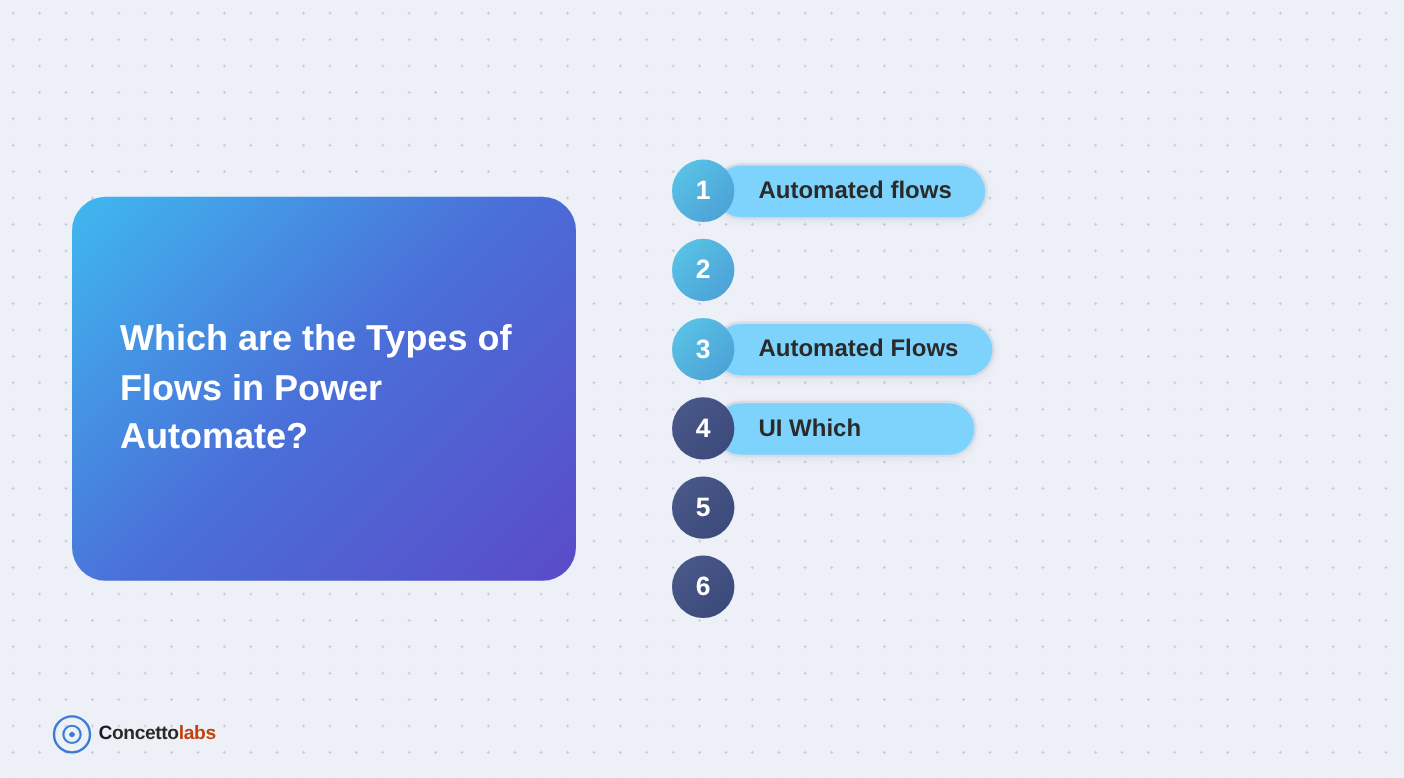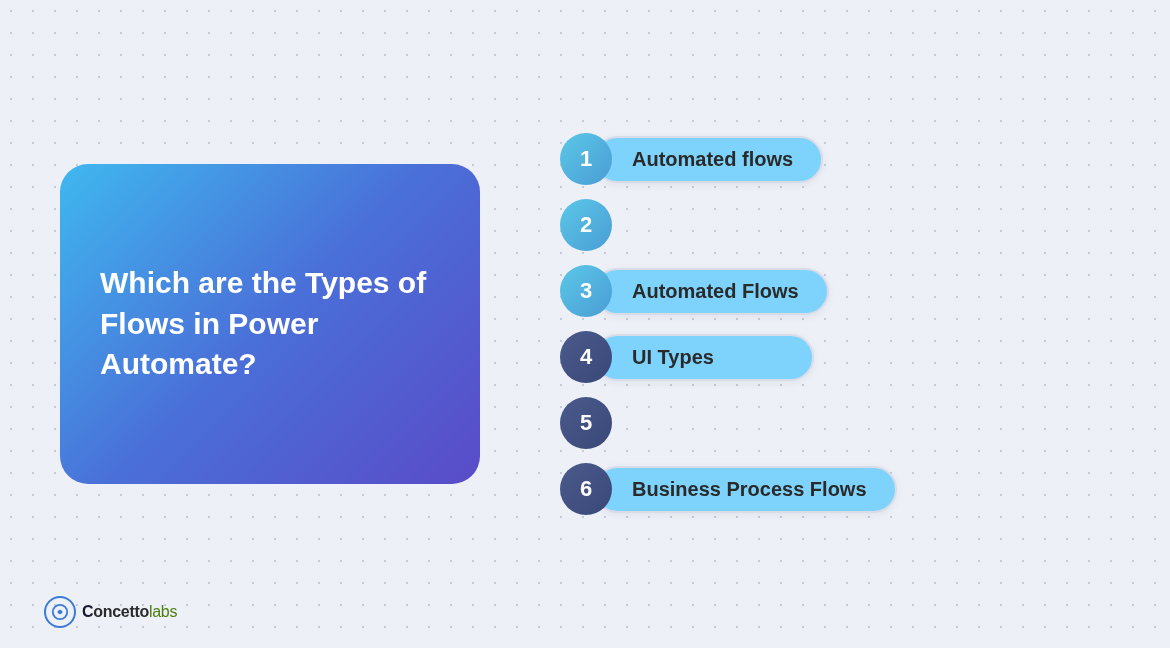--- a/index.html
+++ b/index.html
@@ -140,22 +140,22 @@
       color: #2a2a2a;
       letter-spacing: -0.3px;
     }
 
     .logo-text .concetto {
       color: #1a1a2e;
       font-weight: 700;
     }
 
     .logo-text .labs {
-      color: #4d7c0f;
-      font-weight: 400;
+      color: #c2410c;
+      font-weight: 700;
     }
   </style>
 </head>
 <body>
 
 <div class="content-wrapper">
 
   <div class="left-card">
     <h1 class="left-card-title">Which are the Types of Flows in Power Automate?</h1>
   </div>
@@ -167,28 +167,27 @@
       </div>
       <div class="flow-item">
         <div class="flow-number light">2</div>
       </div>
       <div class="flow-item">
         <div class="flow-number light">3</div>
         <div class="flow-label-pill">Automated Flows</div>
       </div>
       <div class="flow-item">
         <div class="flow-number dark">4</div>
-        <div class="flow-label-pill">UI Types</div>
+        <div class="flow-label-pill">UI Which</div>
       </div>
       <div class="flow-item">
         <div class="flow-number dark">5</div>
       </div>
       <div class="flow-item">
         <div class="flow-number dark">6</div>
-        <div class="flow-label-pill">Business Process Flows</div>
       </div>
     </div>
 
 </div>
 
 <div class="logo">
   <div class="logo-icon">
     <svg viewBox="0 0 20 20" fill="none" xmlns="http://www.w3.org/2000/svg">
       <circle cx="10" cy="10" r="8" stroke="#3a7bd5" stroke-width="2" fill="none"></circle>
       <path d="M7 10 Q10 5 13 10 Q10 15 7 10Z" fill="#3a7bd5"></path>

